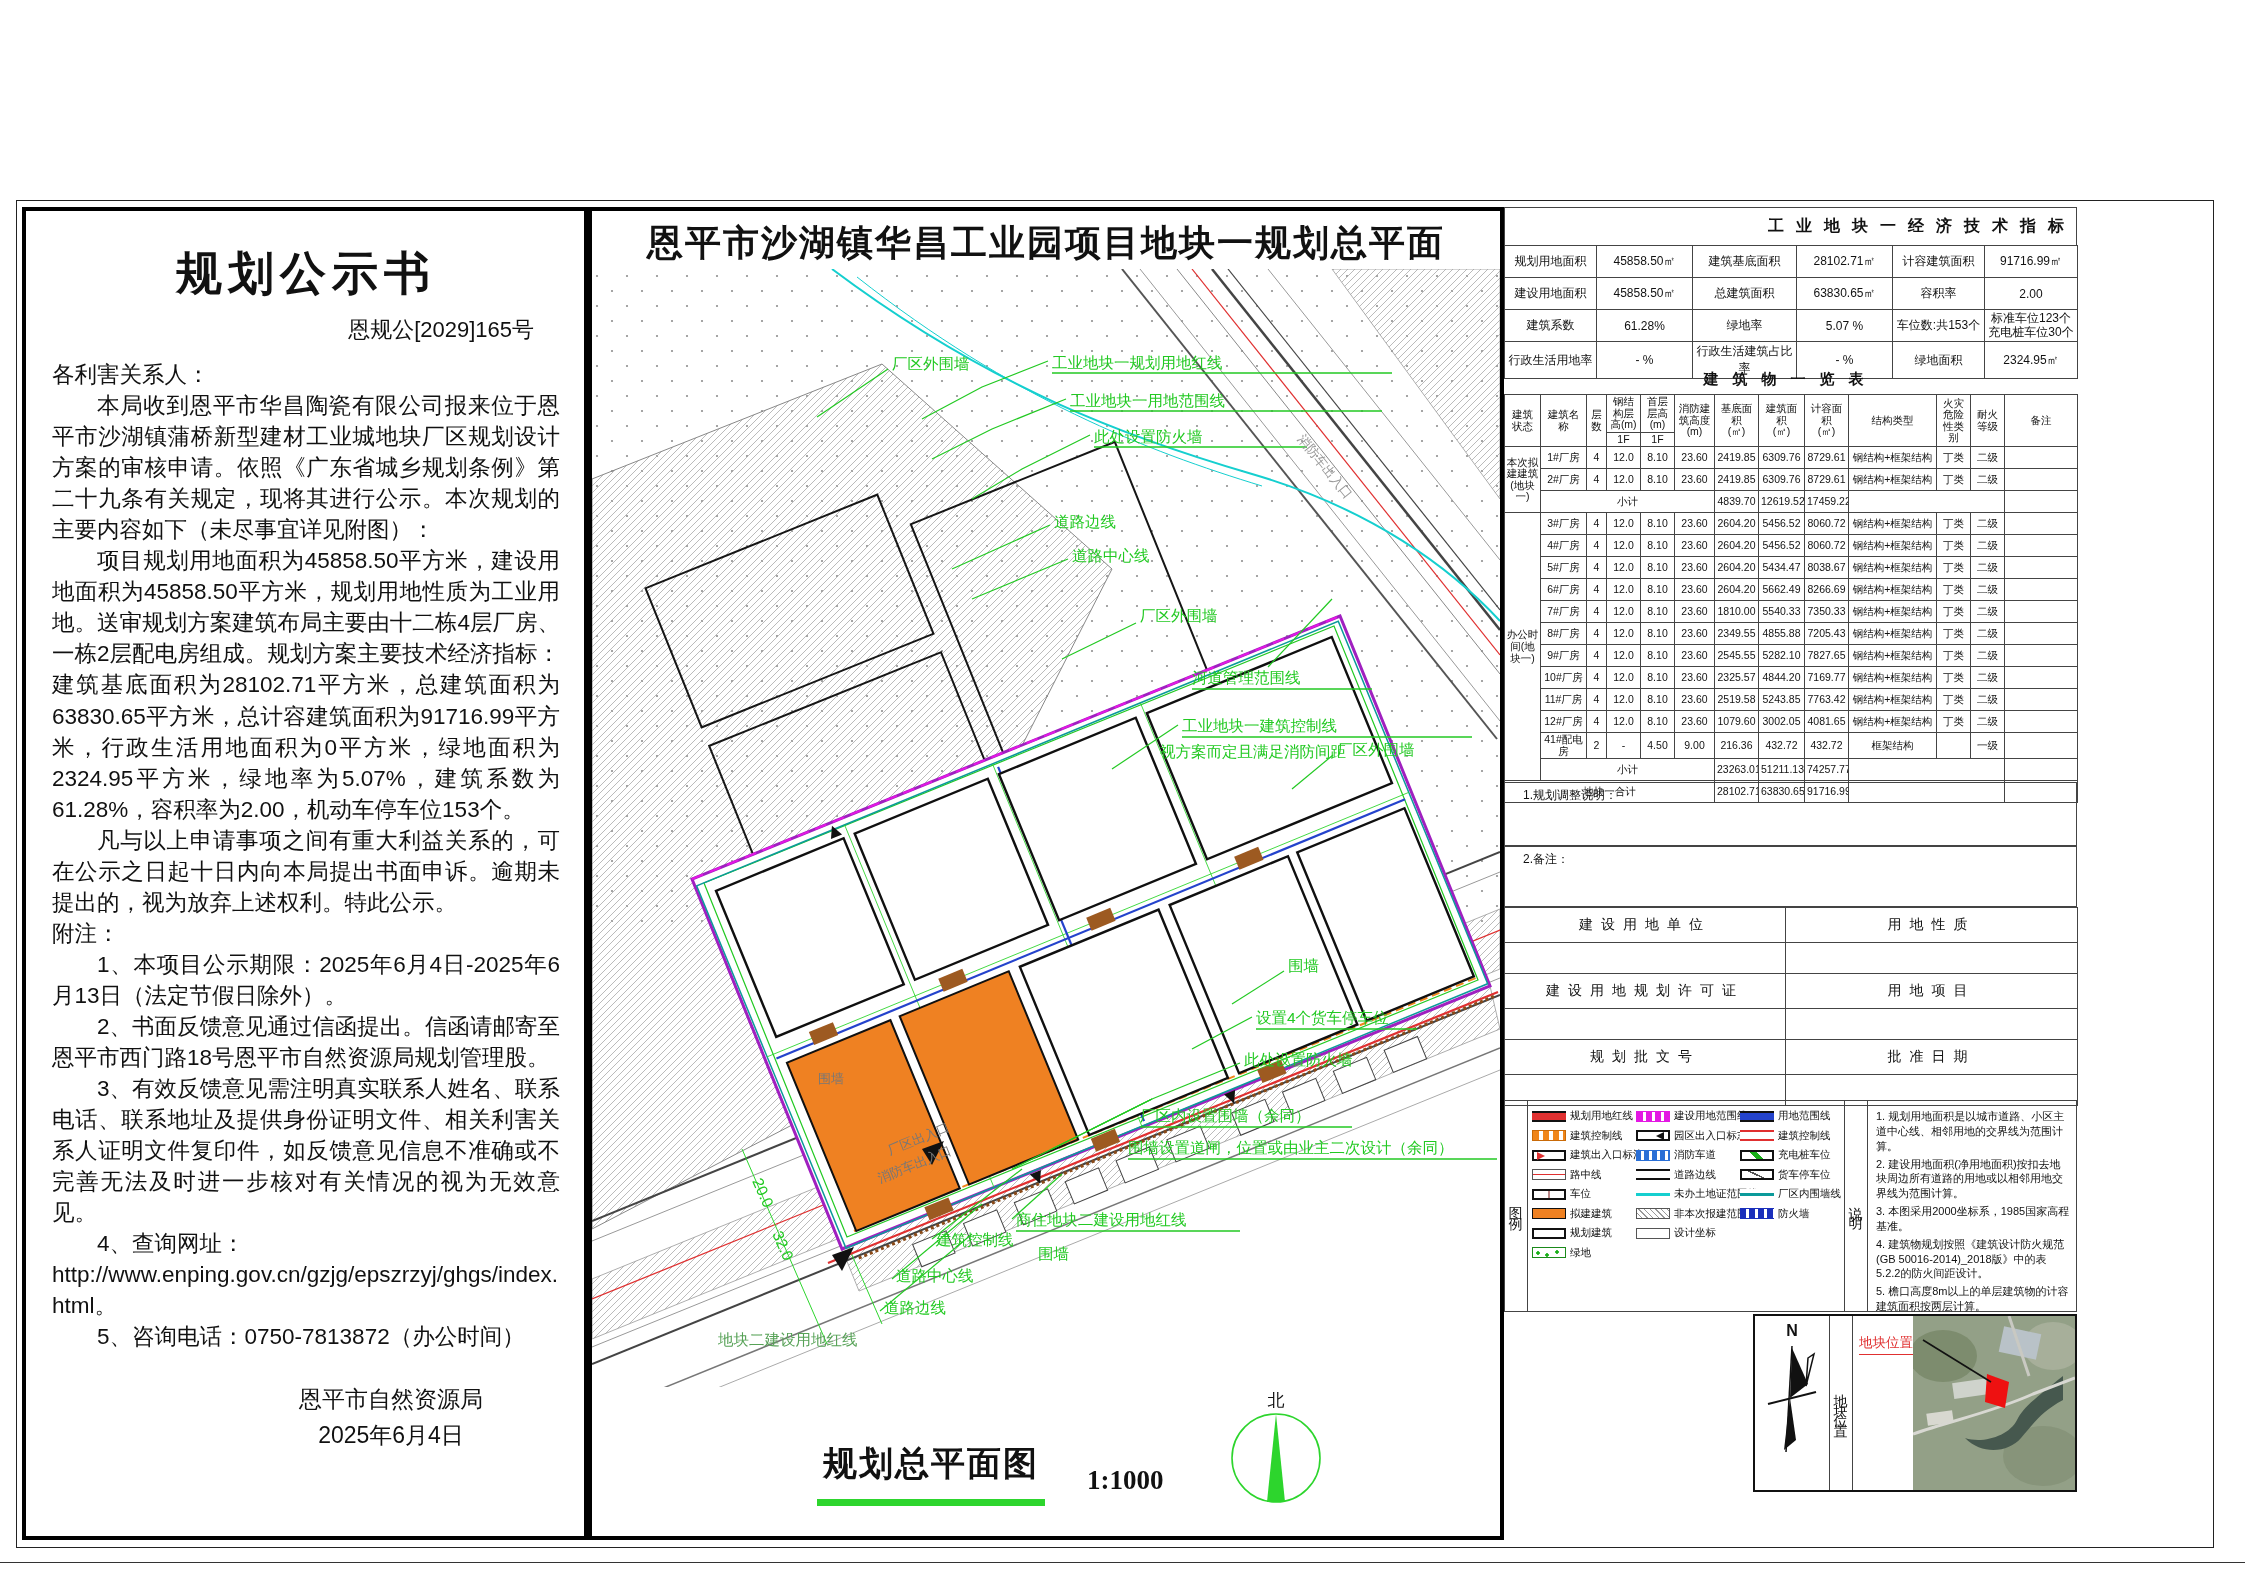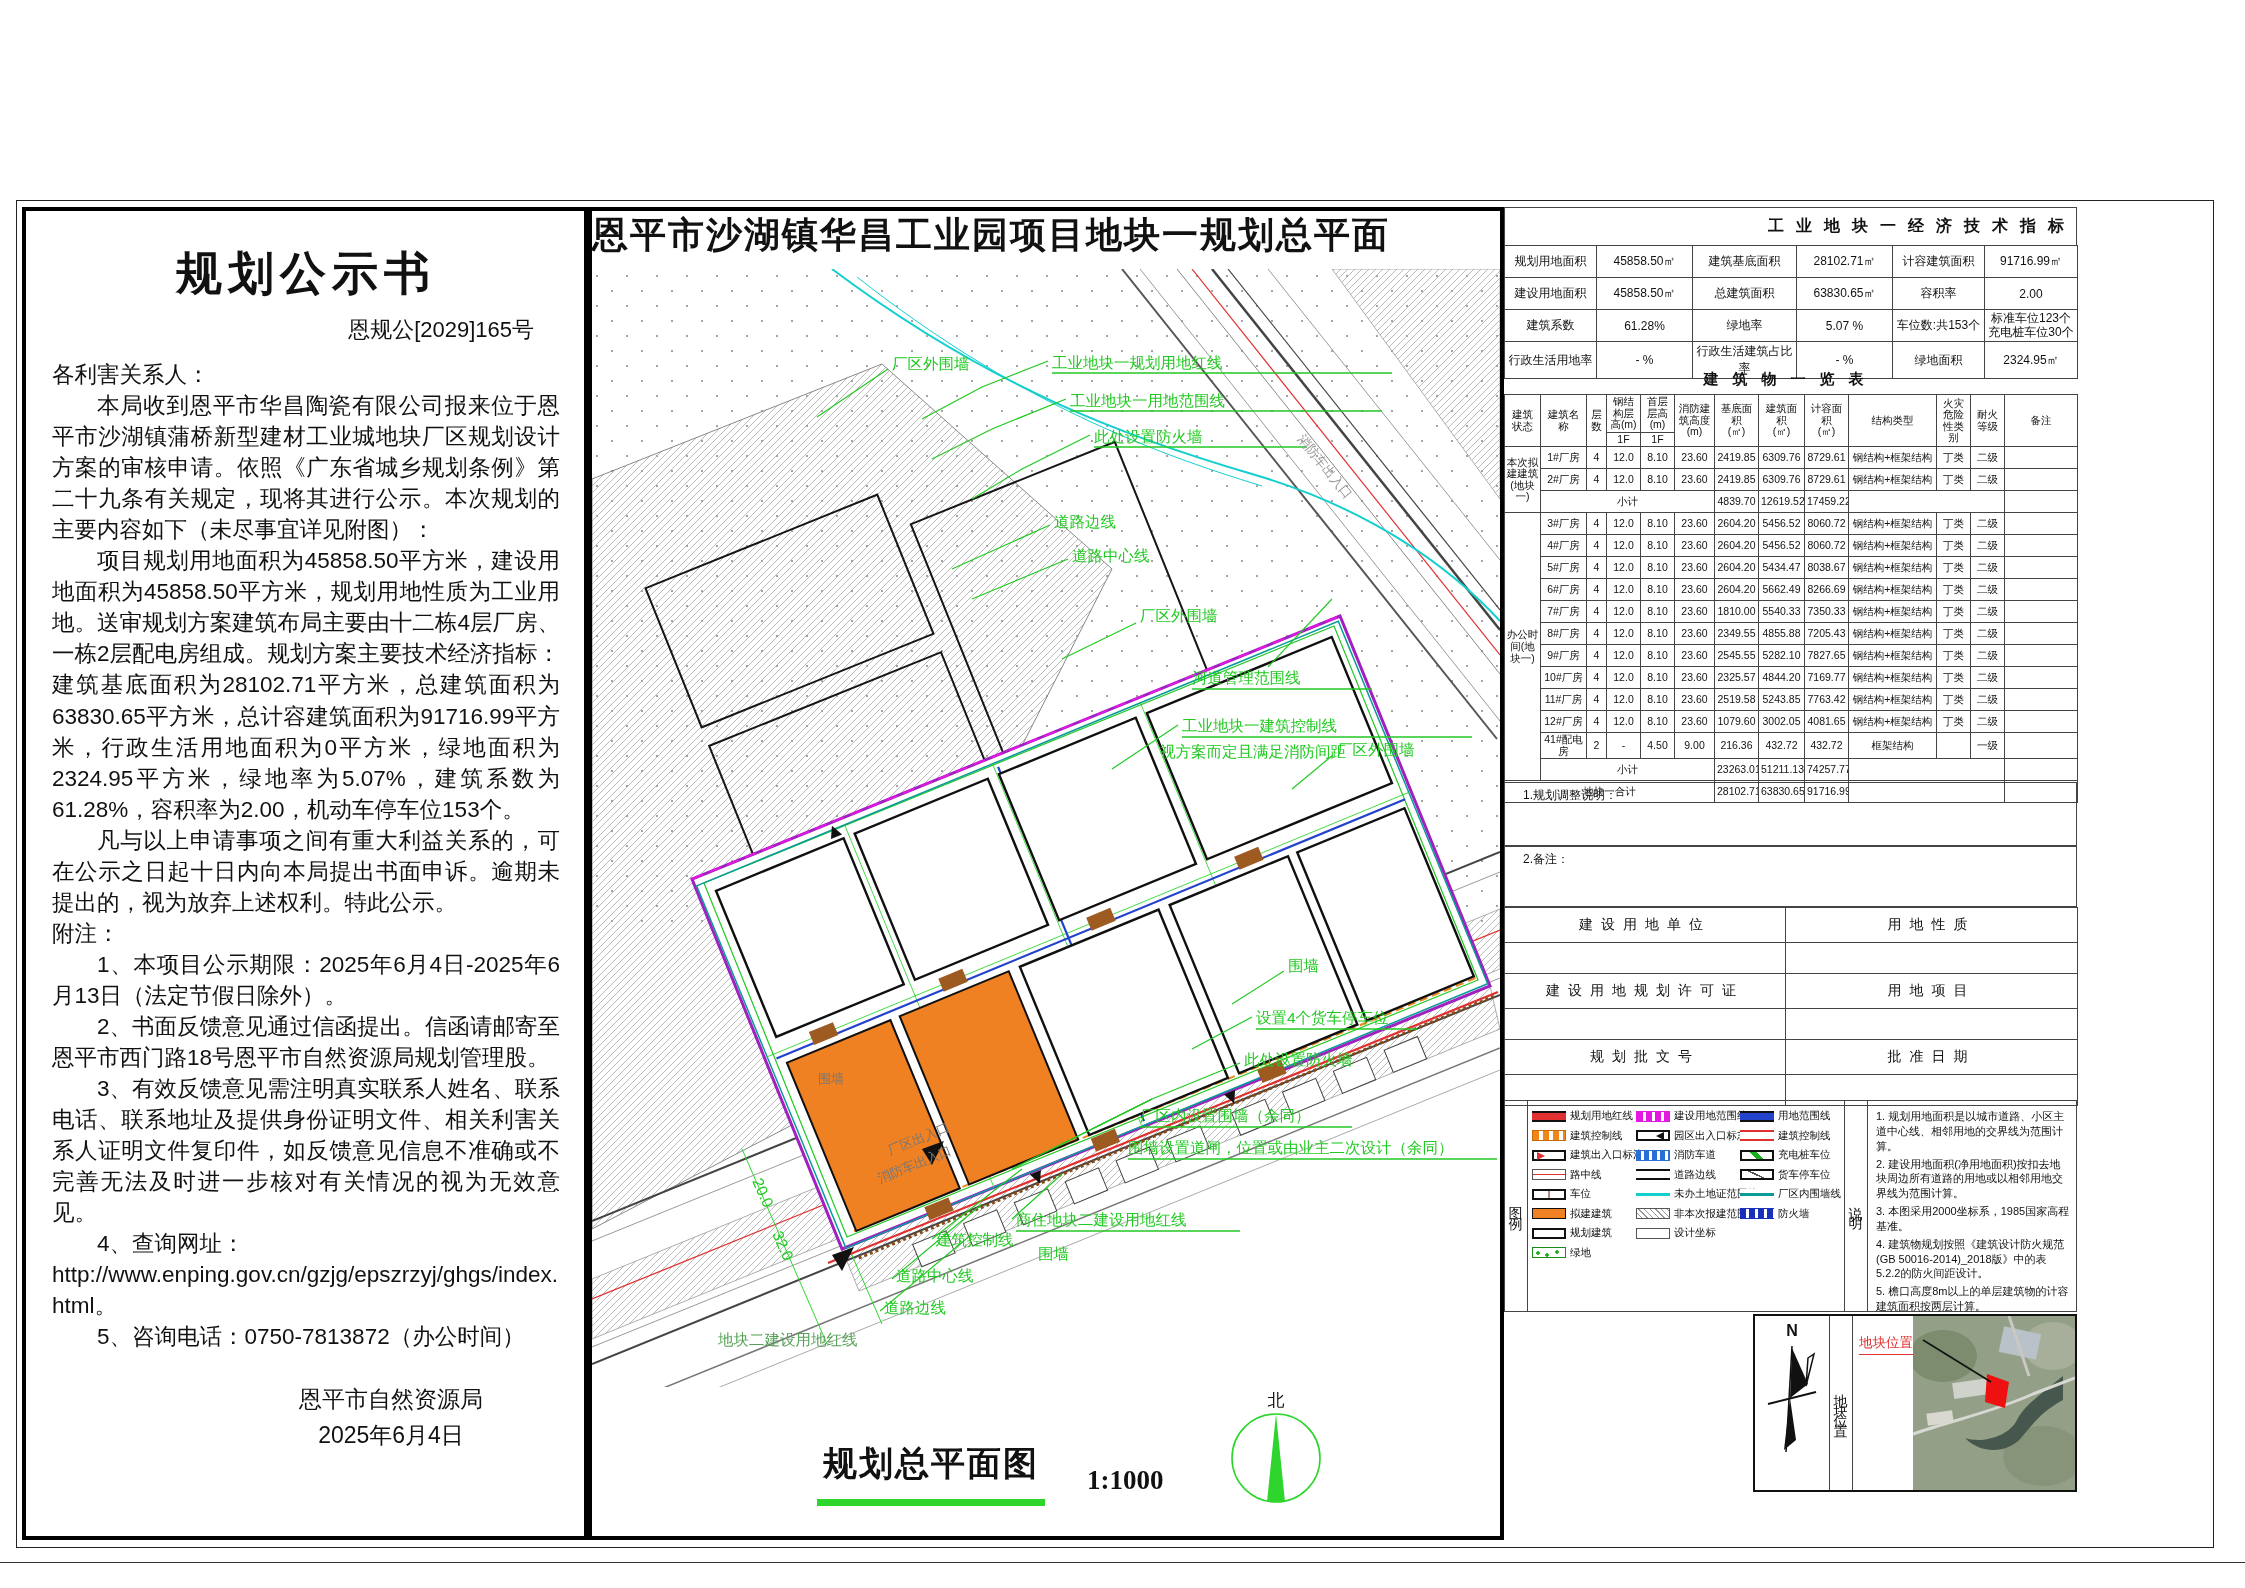--- a/index.html
+++ b/index.html
@@ -14,21 +14,21 @@
   .doc-title{text-align:center;font-size:46px;font-weight:bold;letter-spacing:6px;margin-top:6px;}
   .doc-no{text-align:right;font-size:22px;margin:10px 26px 14px 0;}
   .doc-body{font-size:22.5px;line-height:1.38;text-align:justify;}
   .doc-body p{margin:0;}
   .p-ind{text-indent:2em;}
   .p-url{word-break:break-all;}
   .doc-sign{margin-top:28px;text-align:center;font-size:23px;line-height:1.6;padding-left:170px;}
 
   
   .mappanel{position:absolute;left:588px;top:207px;width:916px;height:1333px;border:4px solid #000;box-sizing:border-box;background:#fff;}
-  .map-title{text-align:left;font-size:36px;font-weight:bold;letter-spacing:2px;}
+  .map-title{text-align:center;font-size:36px;font-weight:bold;letter-spacing:2px;margin-top:8px;}
   .map-svg{position:absolute;left:0;top:58px;width:908px;height:1118px;}
   .map-caption{position:absolute;left:225px;bottom:30px;display:flex;align-items:flex-end;}
   .map-caption .cap{font-size:34px;font-weight:bold;border-bottom:7px solid #2dd52d;padding:0 6px 12px 6px;letter-spacing:2px;}
   .map-caption .scale{font-size:27px;margin:0 0 10px 42px;font-family:"Liberation Serif","DejaVu Serif",serif;font-weight:bold;}
   .compass{margin-left:60px;}
 
   
   .rp{position:absolute;left:1504px;top:207px;width:573px;height:1333px;}
   .rp table{border-collapse:collapse;width:573px;table-layout:fixed;}
   .rp td,.rp th{border:1px solid #444;text-align:center;vertical-align:middle;font-weight:normal;padding:1px 2px;overflow:hidden;}

